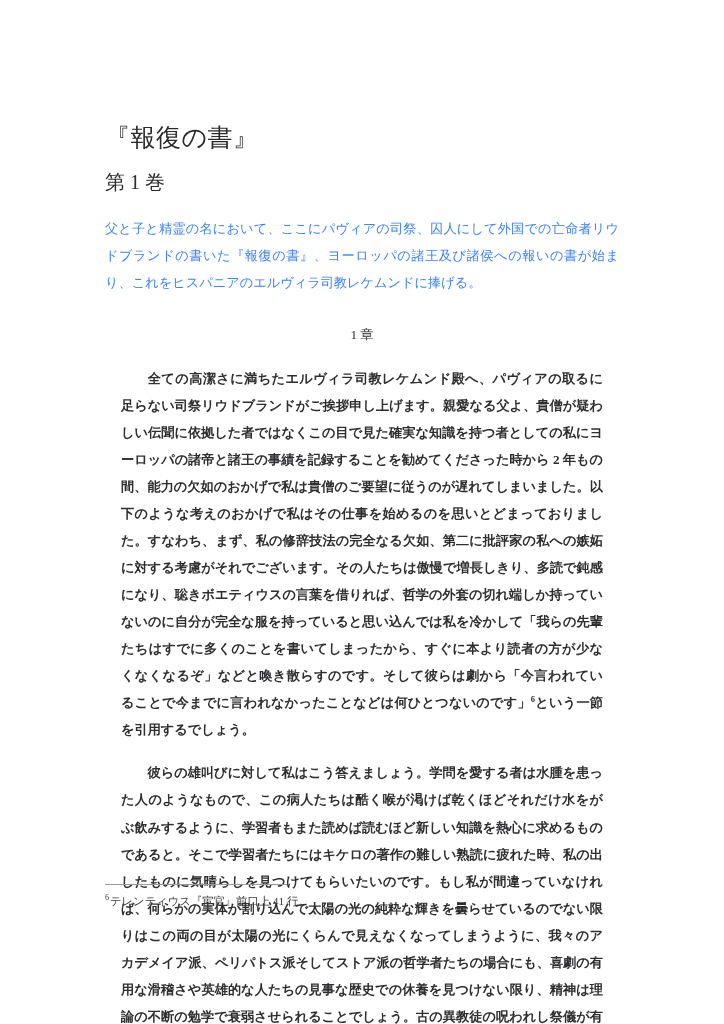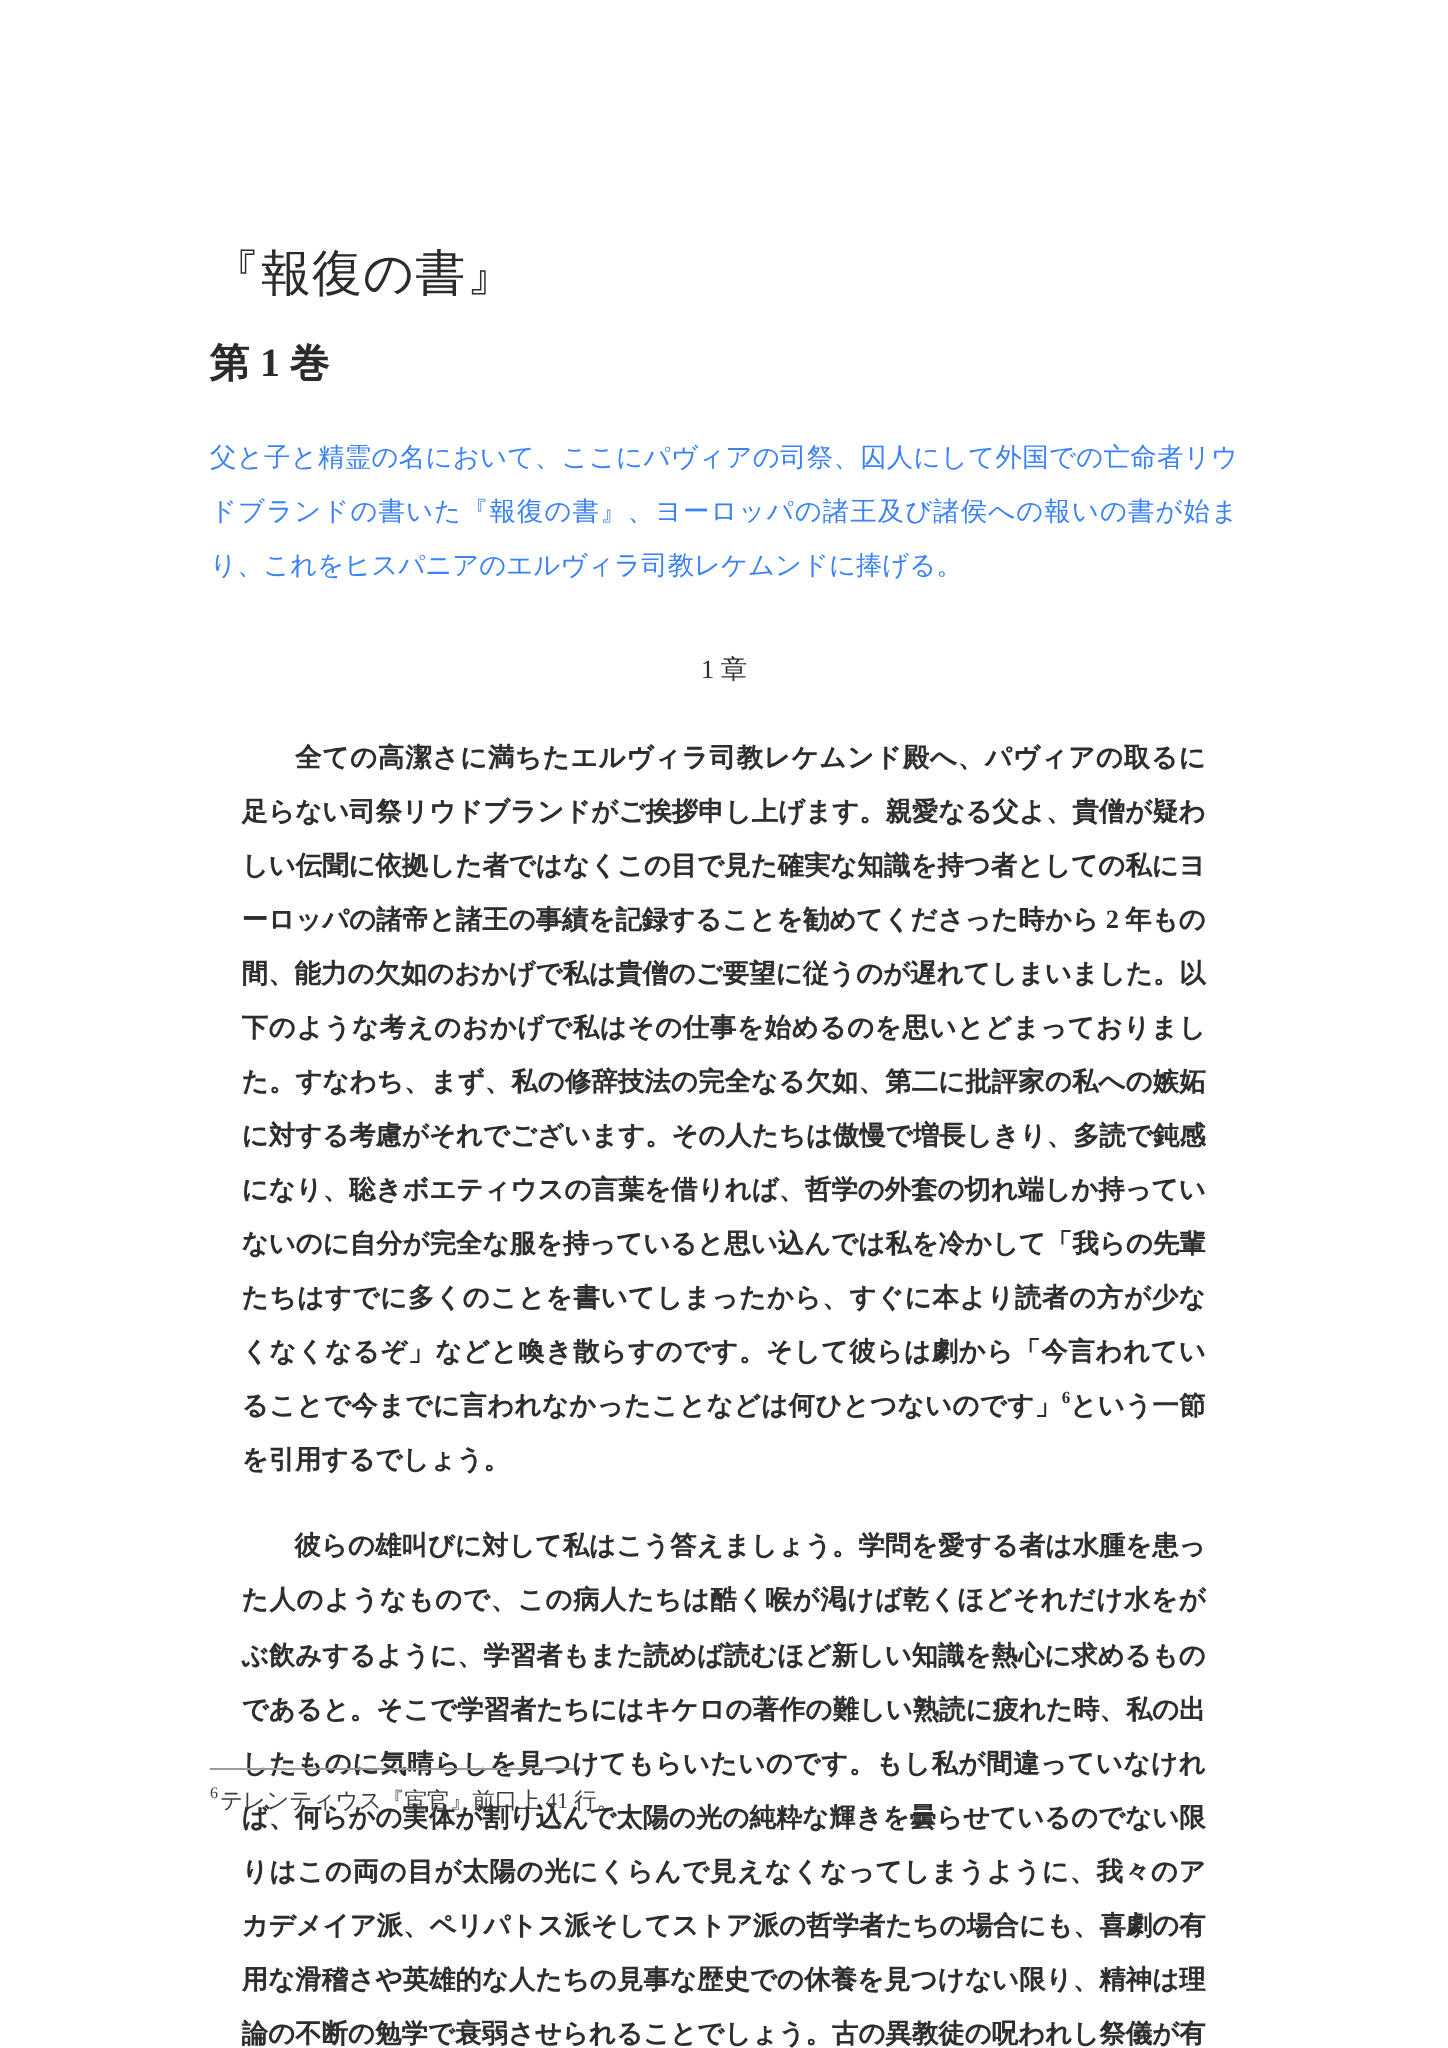--- a/index.html
+++ b/index.html
@@ -37,21 +37,21 @@
     font-weight: normal;
     letter-spacing: 0.02em;
     margin: 0;
     padding-top: 122px;
     line-height: 1.25;
     color: #2b2b2d;
   }
 
   .volume-title {
     font-size: 20px;
-    font-weight: bold;
+    font-weight: normal;
     margin: 0;
     padding-top: 17px;
     line-height: 1.25;
     color: #2b2b2d;
   }
 
   .dedication {
     font-size: 13.2px;
     line-height: 2.05;
     margin: 0;

